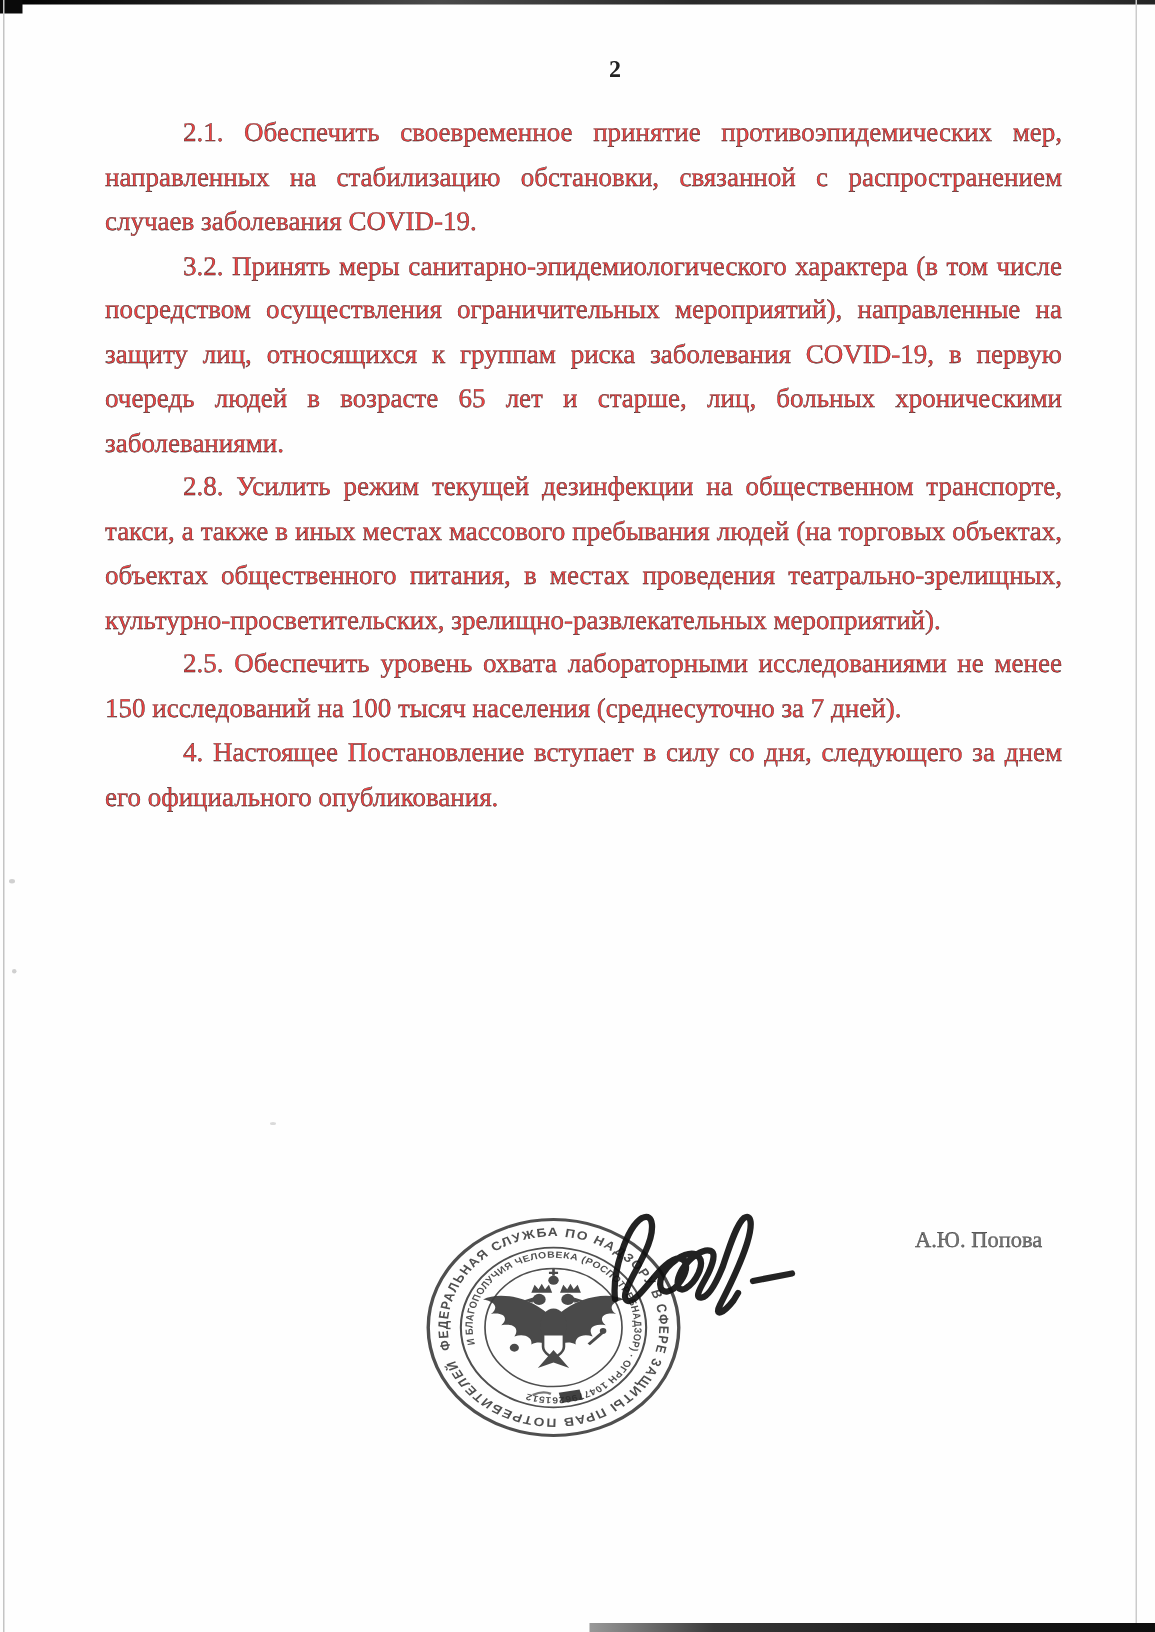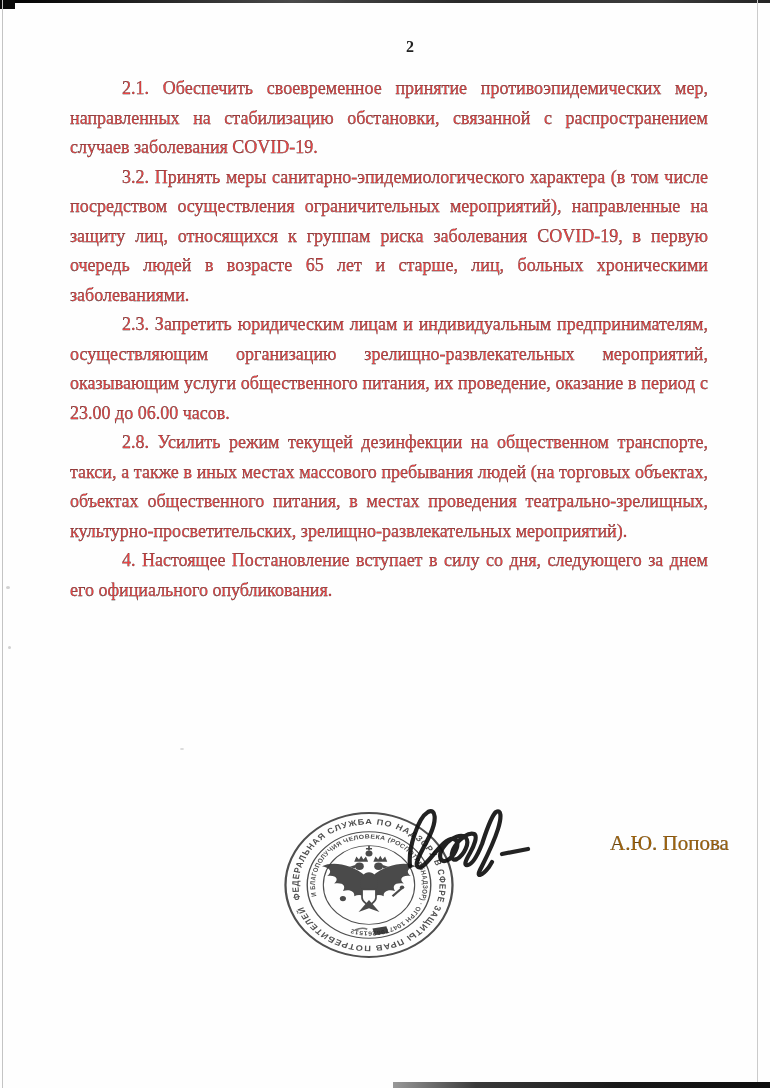--- a/index.html
+++ b/index.html
@@ -34,43 +34,43 @@
   }
   .content {
     position: absolute; top: 74px; left: 70px; width: 638px;
     font-size: 18px; line-height: 29.5px; text-align: justify;
     color: #ef4444;
   }
   .content p { margin: 0; text-indent: 52px; -webkit-text-stroke: 0.25px #1b1b1b; }
 
   .stamp-svg { position: absolute; left: 282px; top: 810px; width: 174px; height: 150px; }
   .signature-svg { position: absolute; left: 400px; top: 802px; width: 152px; height: 86px; }
-  .signer-name { position: absolute; left: 610px; top: 819px; font-size: 21px; color: #a16207; margin-top: 12px; -webkit-text-stroke: 0.2px #1f1f1f; }
+  .signer-name { position: absolute; left: 610px; top: 819px; font-size: 15px; color: #737373; -webkit-text-stroke: 0.2px #1f1f1f; }
 </style>
 </head>
 <body>
 
 <div class="page">
 
   <div class="scan-top"></div>
   <div class="scan-corner"></div>
   <div class="scan-left"></div>
   <div class="scan-right"></div>
   <div class="scan-bottom"></div>
   <div class="speck s1"></div>
   <div class="speck s2"></div>
   <div class="speck s3"></div>
 
   <div class="page-number">2</div>
 
   <div class="content">
     <p>2.1. Обеспечить своевременное принятие противоэпидемических мер, направленных на стабилизацию обстановки, связанной с распространением случаев заболевания COVID-19.</p>
     <p>3.2. Принять меры санитарно-эпидемиологического характера (в том числе посредством осуществления ограничительных мероприятий), направленные на защиту лиц, относящихся к группам риска заболевания COVID-19, в первую очередь людей в возрасте 65 лет и старше, лиц, больных хроническими заболеваниями.</p>
-    <p>2.3. Запретить юридическим лицам и индивидуальным предпринимателям, осуществляющим организацию зрелищно-развлекательных мероприятий, оказывающим услуги общественного питания, их проведение, оказание в период с 23.00 до 06.00 часов.</p>
     <p>2.8. Усилить режим текущей дезинфекции на общественном транспорте, такси, а также в иных местах массового пребывания людей (на торговых объектах, объектах общественного питания, в местах проведения театрально-зрелищных, культурно-просветительских, зрелищно-развлекательных мероприятий).</p>
+    <p>2.5. Обеспечить уровень охвата лабораторными исследованиями не менее 150 исследований на 100 тысяч населения (среднесуточно за 7 дней).</p>
     <p>4. Настоящее Постановление вступает в силу со дня, следующего за днем его официального опубликования.</p>
   </div>
 
   <svg class="stamp-svg" viewBox="0 0 200 200" preserveAspectRatio="none">
     <defs>
       <path id="ringO" d="M100,100 m-81,0 a81,81 0 1,1 162,0 a81,81 0 1,1 -162,0"></path>
       <path id="ringI" d="M100,100 m-62,0 a62,62 0 1,1 124,0 a62,62 0 1,1 -124,0"></path>
     </defs>
     <g stroke="#424242" fill="none" opacity="0.93">
       <circle cx="100" cy="100" r="96" stroke-width="2.6"></circle>

